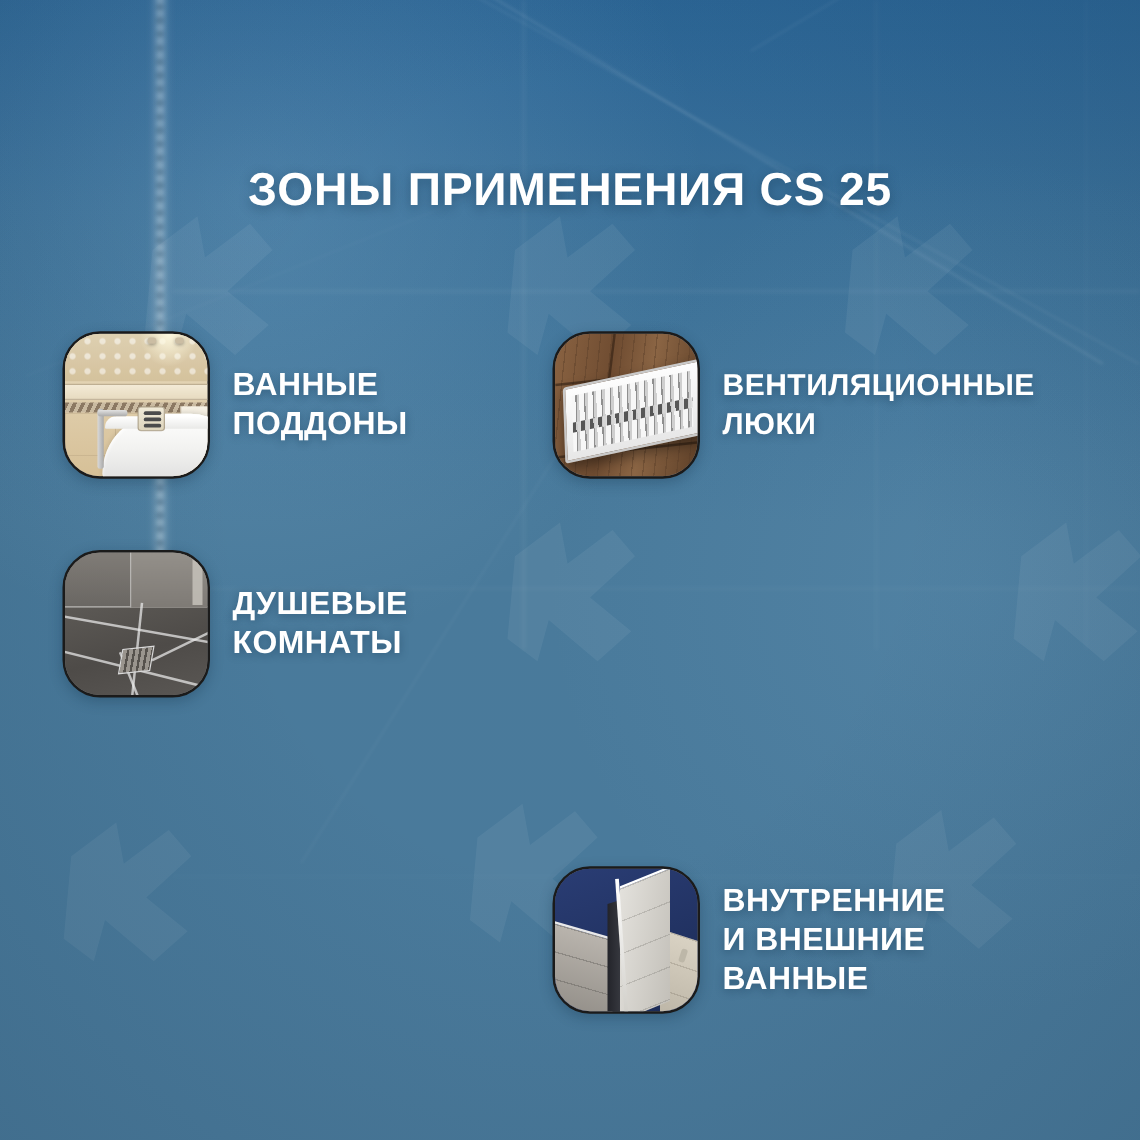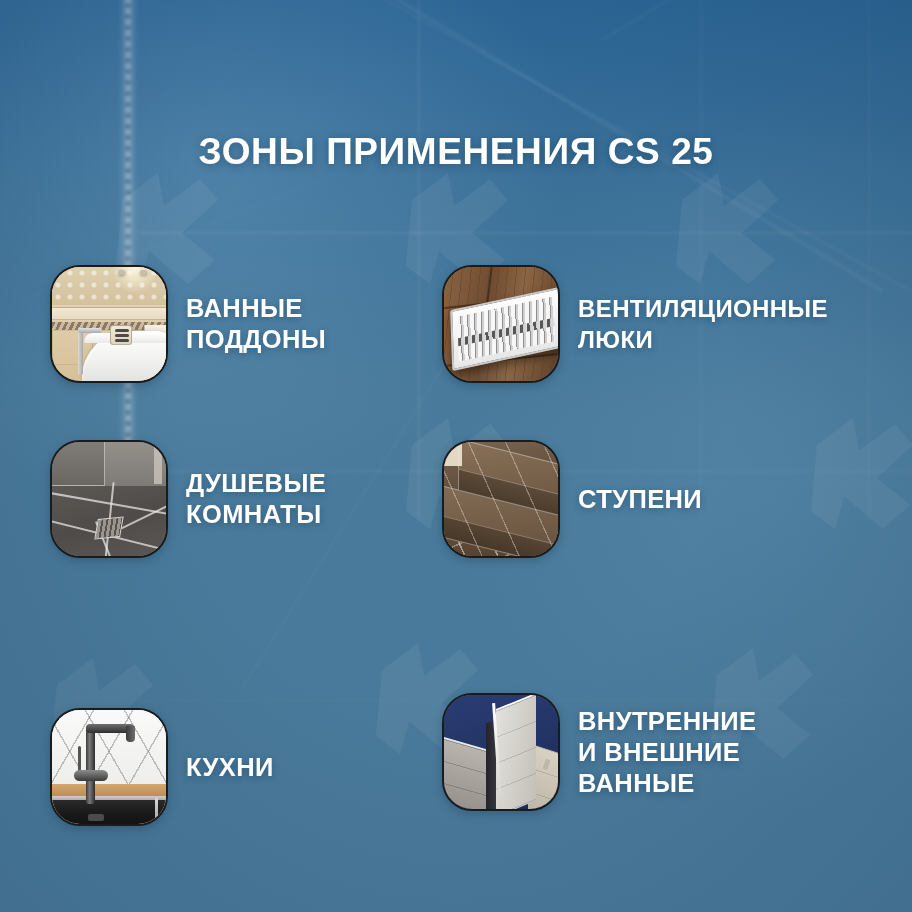--- a/index.html
+++ b/index.html
@@ -509,55 +509,23 @@
             <div class="grout g4"></div>
             <div class="grout g5"></div>
             <div class="grout g6"></div>
             <div class="drain"></div>
           </div>
         </div>
         <div class="label">ДУШЕВЫЕ
 КОМНАТЫ</div>
       </div>
 
-      <div class="item col-r">
-        <div class="thumb t-steps">
-          <div class="scene">
-            <div class="floor"></div>
-            <div class="riser tread2"></div>
-            <div class="riser face2"></div>
-            <div class="riser tread1"></div>
-            <div class="riser face1"></div>
-            <div class="corner"></div>
-            <div class="tgrout"></div>
-          </div>
-        </div>
-        <div class="label">СТУПЕНИ</div>
-      </div>
     </div>
 
     <div class="row r3">
-      <div class="item col-l" style="top:93px;">
-        <div class="thumb t-kitchen">
-          <div class="scene">
-            <div class="rhombs"></div>
-            <div class="counter"></div>
-            <div class="sinkedge"></div>
-            <div class="sink"></div>
-            <div class="sinkrim"></div>
-            <div class="drainlogo"></div>
-            <div class="tapbody"></div>
-            <div class="taparm"></div>
-            <div class="tapnose"></div>
-            <div class="tapstick"></div>
-            <div class="taphandle"></div>
-          </div>
-        </div>
-        <div class="label">КУХНИ</div>
-      </div>
 
       <div class="item col-r" style="top:78px;">
         <div class="thumb t-facade">
           <div class="scene">
             <div class="sky"></div>
             <div class="leftwall"></div>
             <div class="darkcol"></div>
             <div class="rightwall"></div>
             <div class="midwall"></div>
             <div class="edge"></div>

